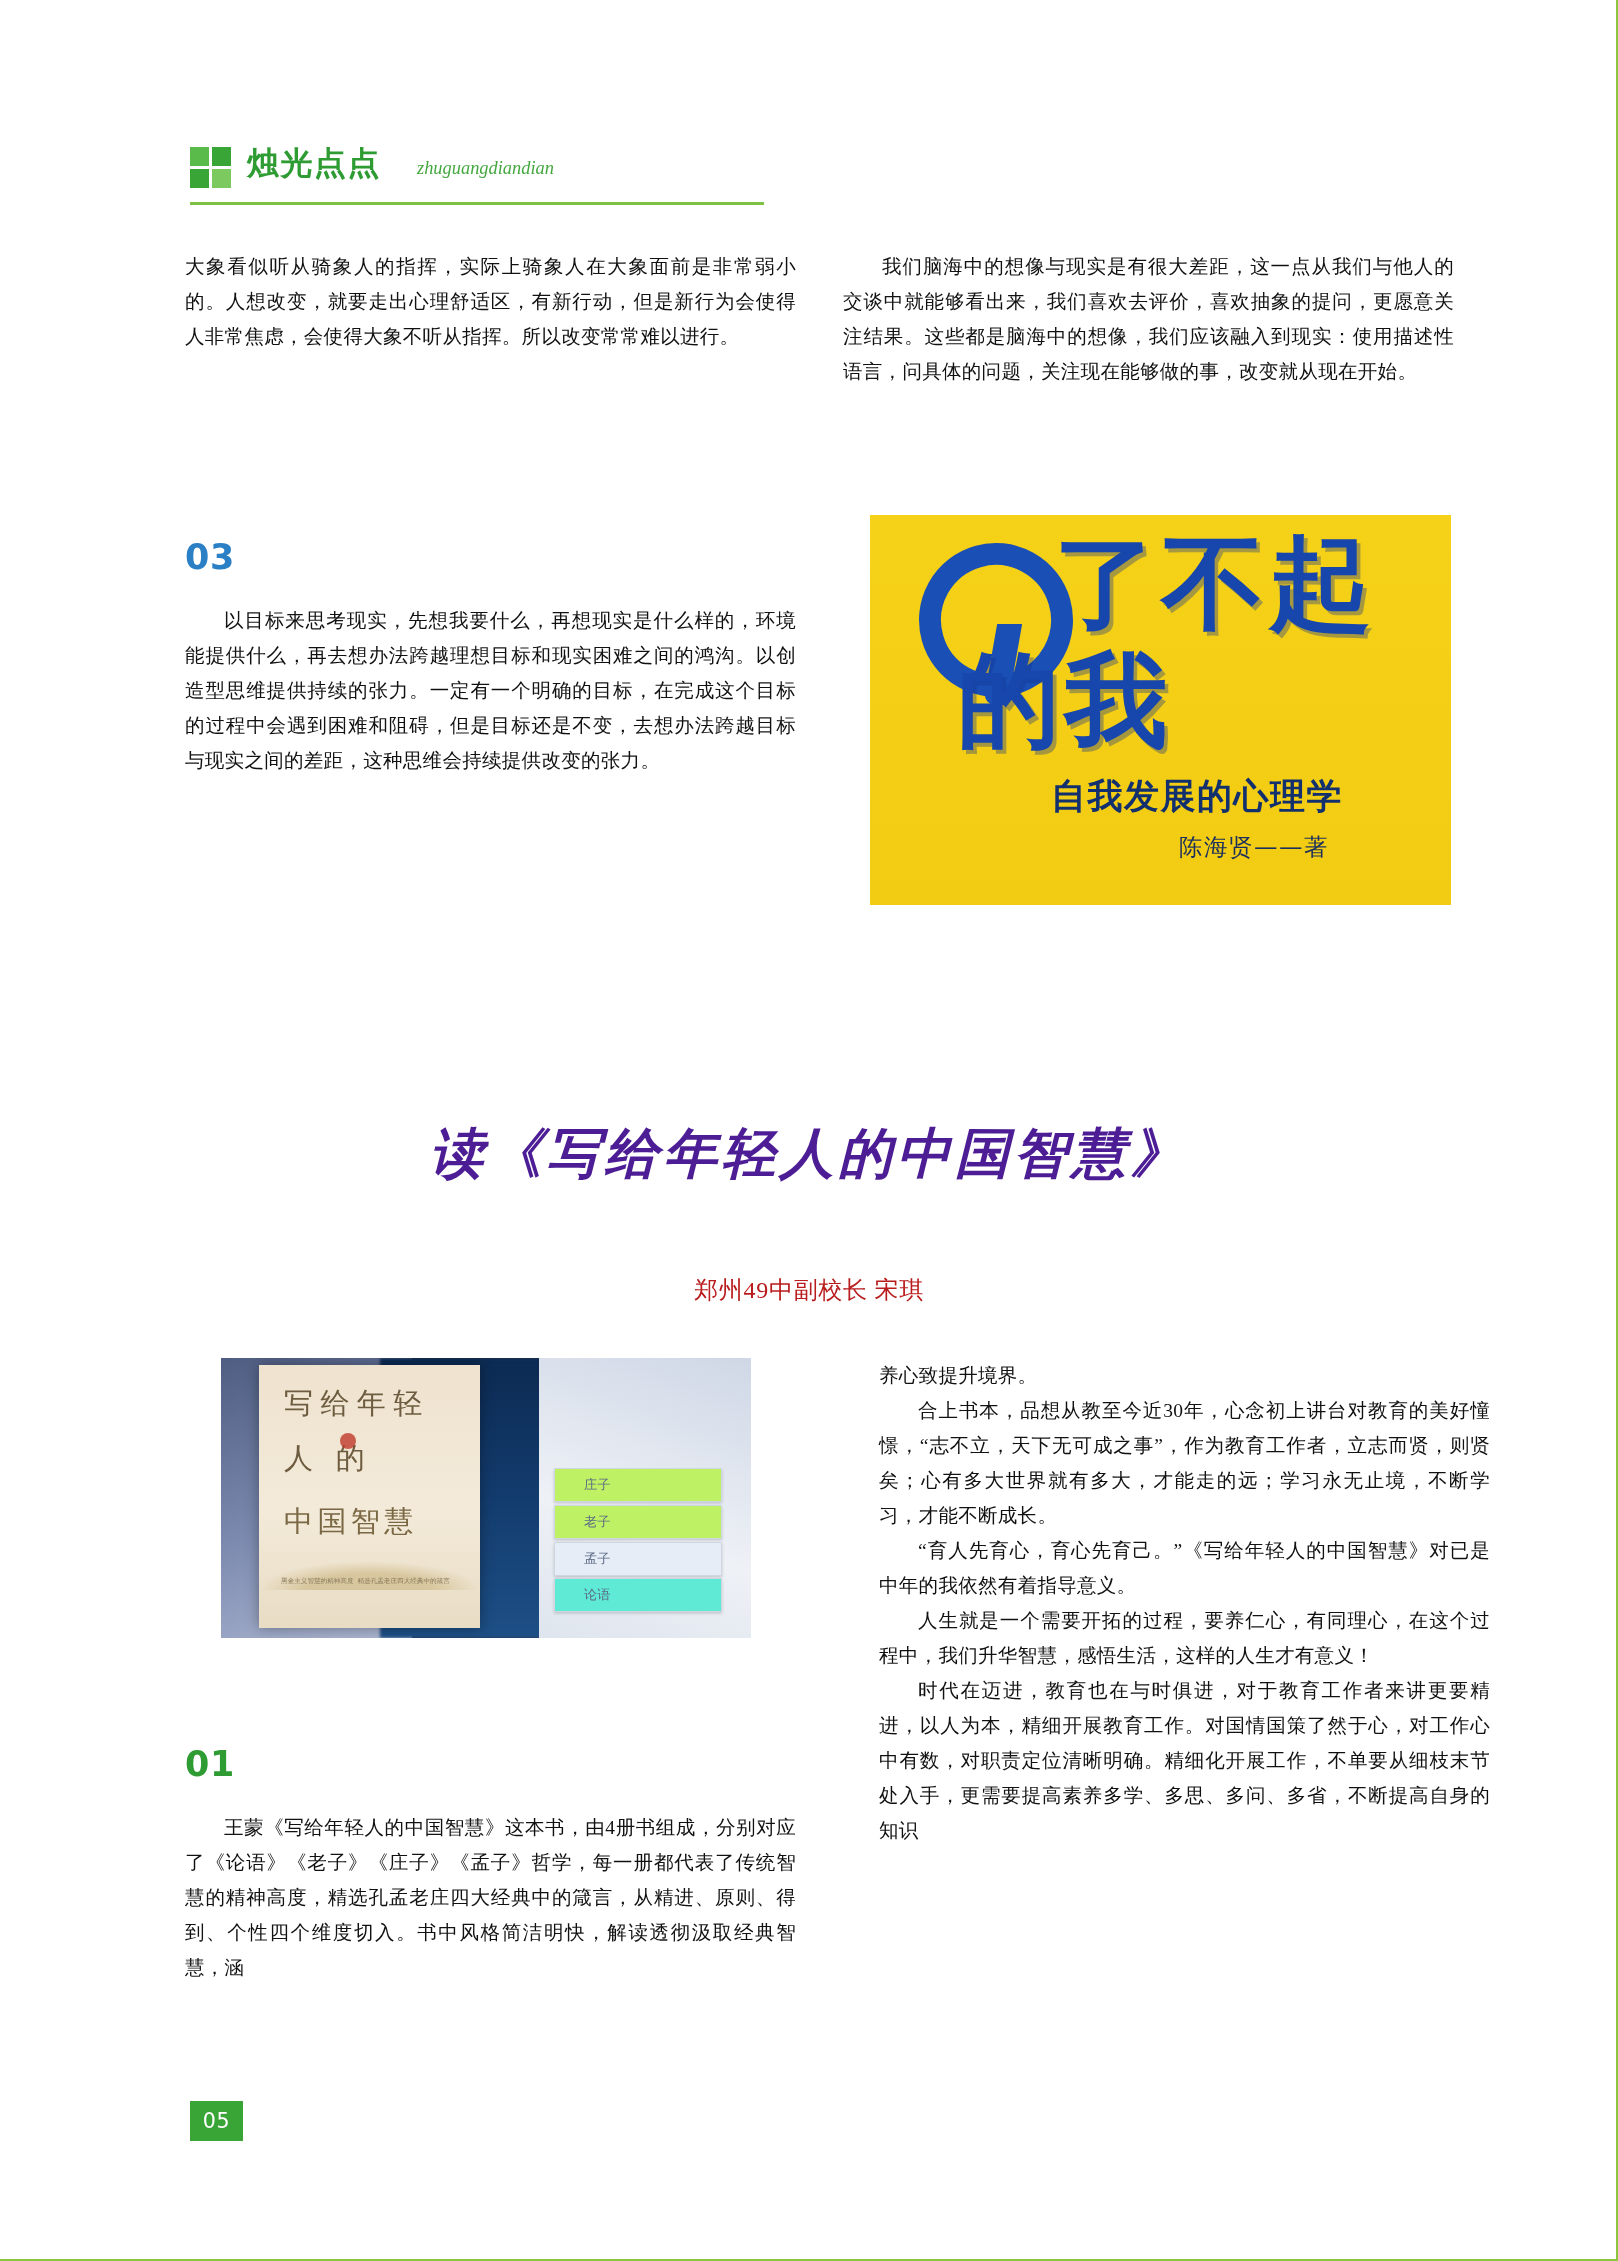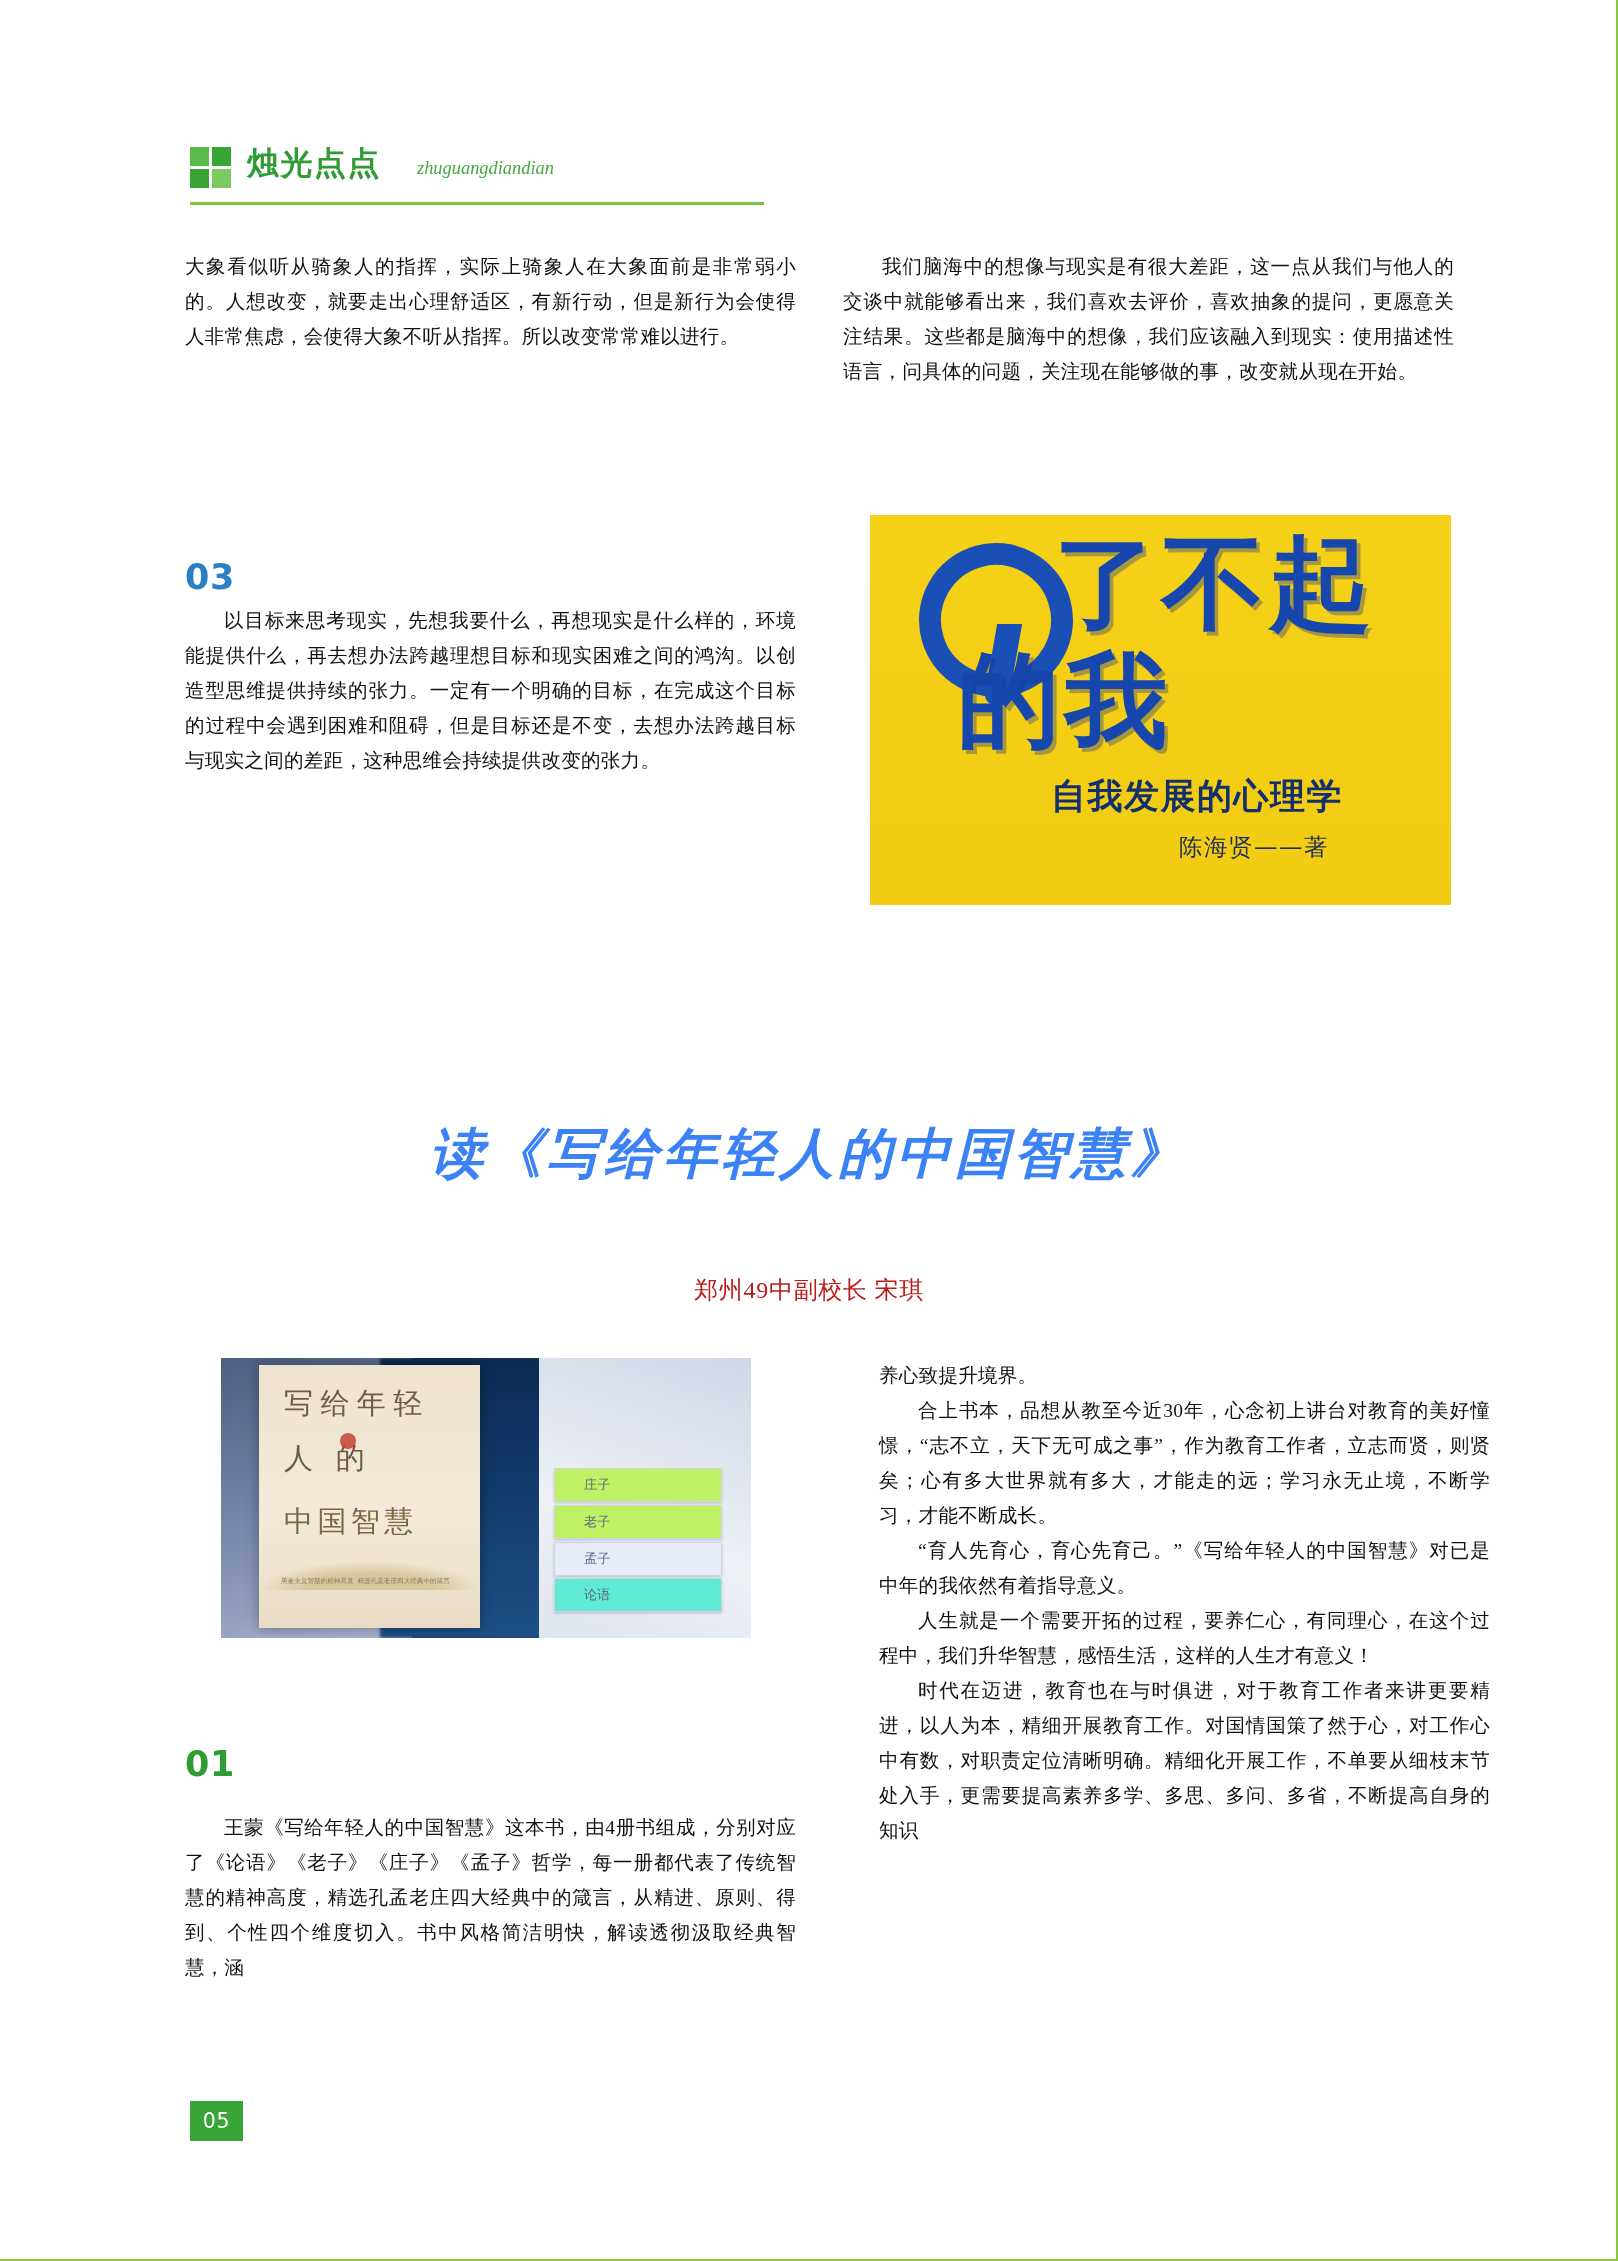--- a/index.html
+++ b/index.html
@@ -175,21 +175,21 @@
   .article-title {
     position: absolute;
     left: 0; top: 1118px;
     width: 1618px;
     text-align: center;
     font-family: "DejaVu Serif", serif;
     font-weight: bold;
     font-style: italic;
     font-size: 54px;
     letter-spacing: 4.4px;
-    color: #3b82f6;
+    color: #4c1d95;
   }
   .article-byline {
     position: absolute;
     left: 0; top: 1230px;
     width: 1618px;
     text-align: center;
     font-family: "Liberation Serif", serif;
     font-size: 24px;
     letter-spacing: 0.7px;
     color: #b91c1c;
@@ -301,21 +301,21 @@
   </div>
   <div class="cn">烛光点点</div>
   <div class="py">zhuguangdiandian</div>
   <div class="rule"></div>
 </div>
 
 <div class="col-text" style="left:185px; top:249px; width:611px;">
   <p class="noindent">大象看似听从骑象人的指挥，实际上骑象人在大象面前是非常弱小的。人想改变，就要走出心理舒适区，有新行动，但是新行为会使得人非常焦虑，会使得大象不听从指挥。所以改变常常难以进行。</p>
 </div>
 
-<div class="secnum blue" style="left:185px; top:537px;margin-top:20px;">03</div>
+<div class="secnum blue" style="left:185px; top:537px;">03</div>
 
 <div class="col-text" style="left:185px; top:603px; width:611px;">
   <p>以目标来思考现实，先想我要什么，再想现实是什么样的，环境能提供什么，再去想办法跨越理想目标和现实困难之间的鸿沟。以创造型思维提供持续的张力。一定有一个明确的目标，在完成这个目标的过程中会遇到困难和阻碍，但是目标还是不变，去想办法跨越目标与现实之间的差距，这种思维会持续提供改变的张力。</p>
 </div>
 
 <div class="col-text" style="left:843px; top:249px; width:611px;">
   <p>我们脑海中的想像与现实是有很大差距，这一点从我们与他人的交谈中就能够看出来，我们喜欢去评价，喜欢抽象的提问，更愿意关注结果。这些都是脑海中的想像，我们应该融入到现实：使用描述性语言，问具体的问题，关注现在能够做的事，改变就从现在开始。</p>
 </div>
 
 <div class="cover-yellow">

